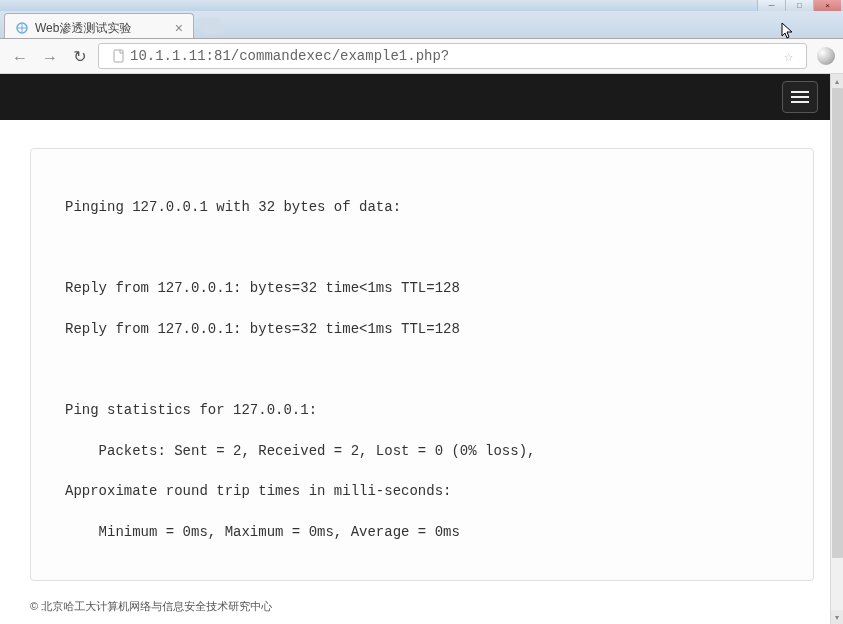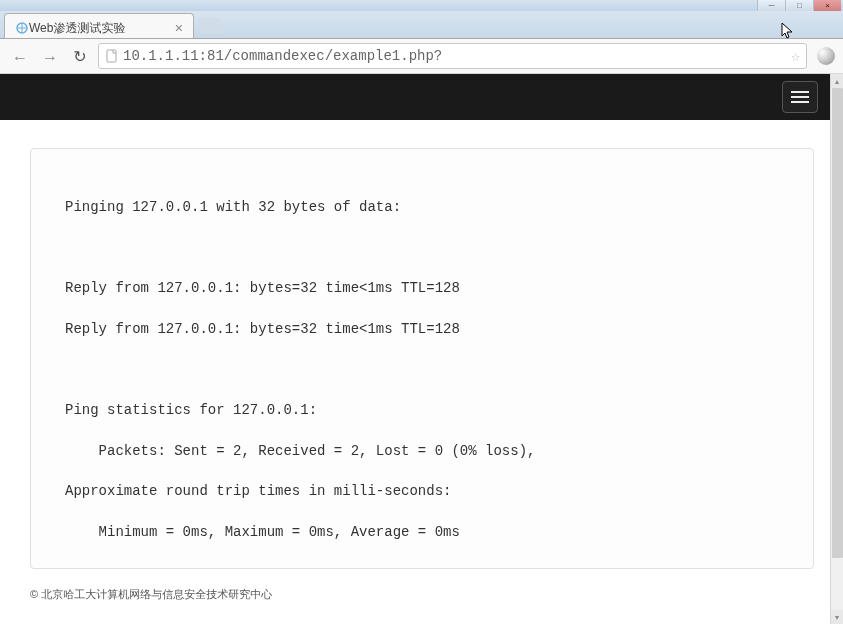--- a/index.html
+++ b/index.html
@@ -50,20 +50,21 @@
       padding-left: 4px;
       border-bottom: 1px solid #a8a8a8;
     }
     .browser-tab {
       height: 25px;
       background: #f8f8f8;
       border-radius: 4px 4px 0 0;
       padding: 4px 10px 0 10px;
       display: flex;
       align-items: center;
+      gap: 6px;
       font-size: 12px;
       color: #444;
       min-width: 190px;
       border: 1px solid #b0b0b0;
       border-bottom: none;
     }
     .tab-favicon {
       width: 14px;
       height: 14px;
       display: inline-flex;
@@ -113,21 +114,21 @@
     }
     .nav-btn.dark { color: #555; }
     .addr-bar {
       flex: 1;
       height: 26px;
       background: #fff;
       border: 1px solid #c8c8c8;
       border-radius: 3px;
       display: flex;
       align-items: center;
-      padding: 0 6px;
+      padding: 0 13px;
       gap: 4px;
       font-family: "Courier New", monospace;
       font-size: 14px;
       color: #666;
     }
     .page-icon {
       width: 14px;
       height: 14px;
       color: #999;
     }
@@ -186,21 +187,21 @@
       width: 18px;
       height: 2px;
       background: #eee;
     }
     
     .content-box {
       margin: 28px 16px 18px 30px;
       border: 1px solid #e0e0e0;
       border-radius: 4px;
       background: #fdfdfd;
-      padding: 48px 34px 26px 34px;
+      padding: 48px 34px 38px 34px;
       min-height: 410px;
     }
     .output-text {
       font-family: "Courier New", monospace;
       font-size: 14px;
       color: #333;
       line-height: 1.45;
       white-space: pre;
     }
     

